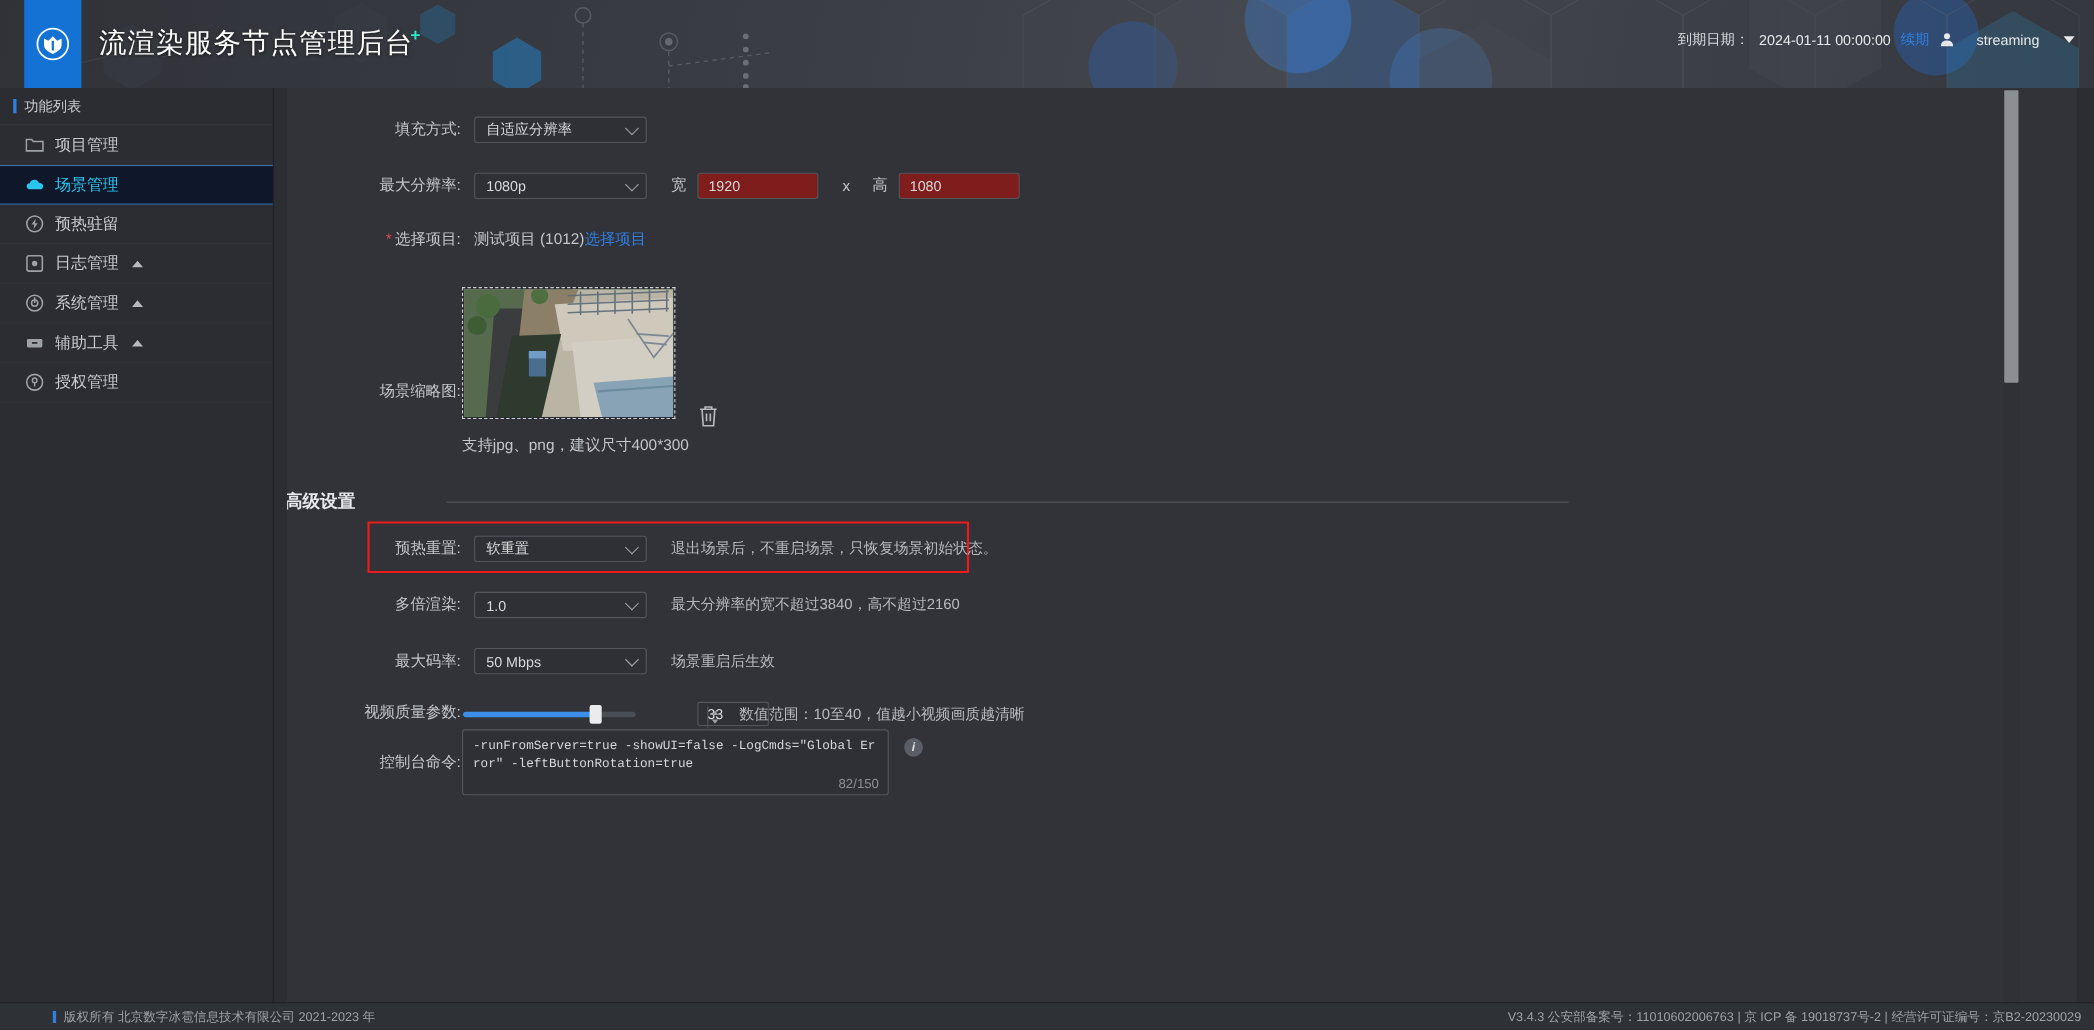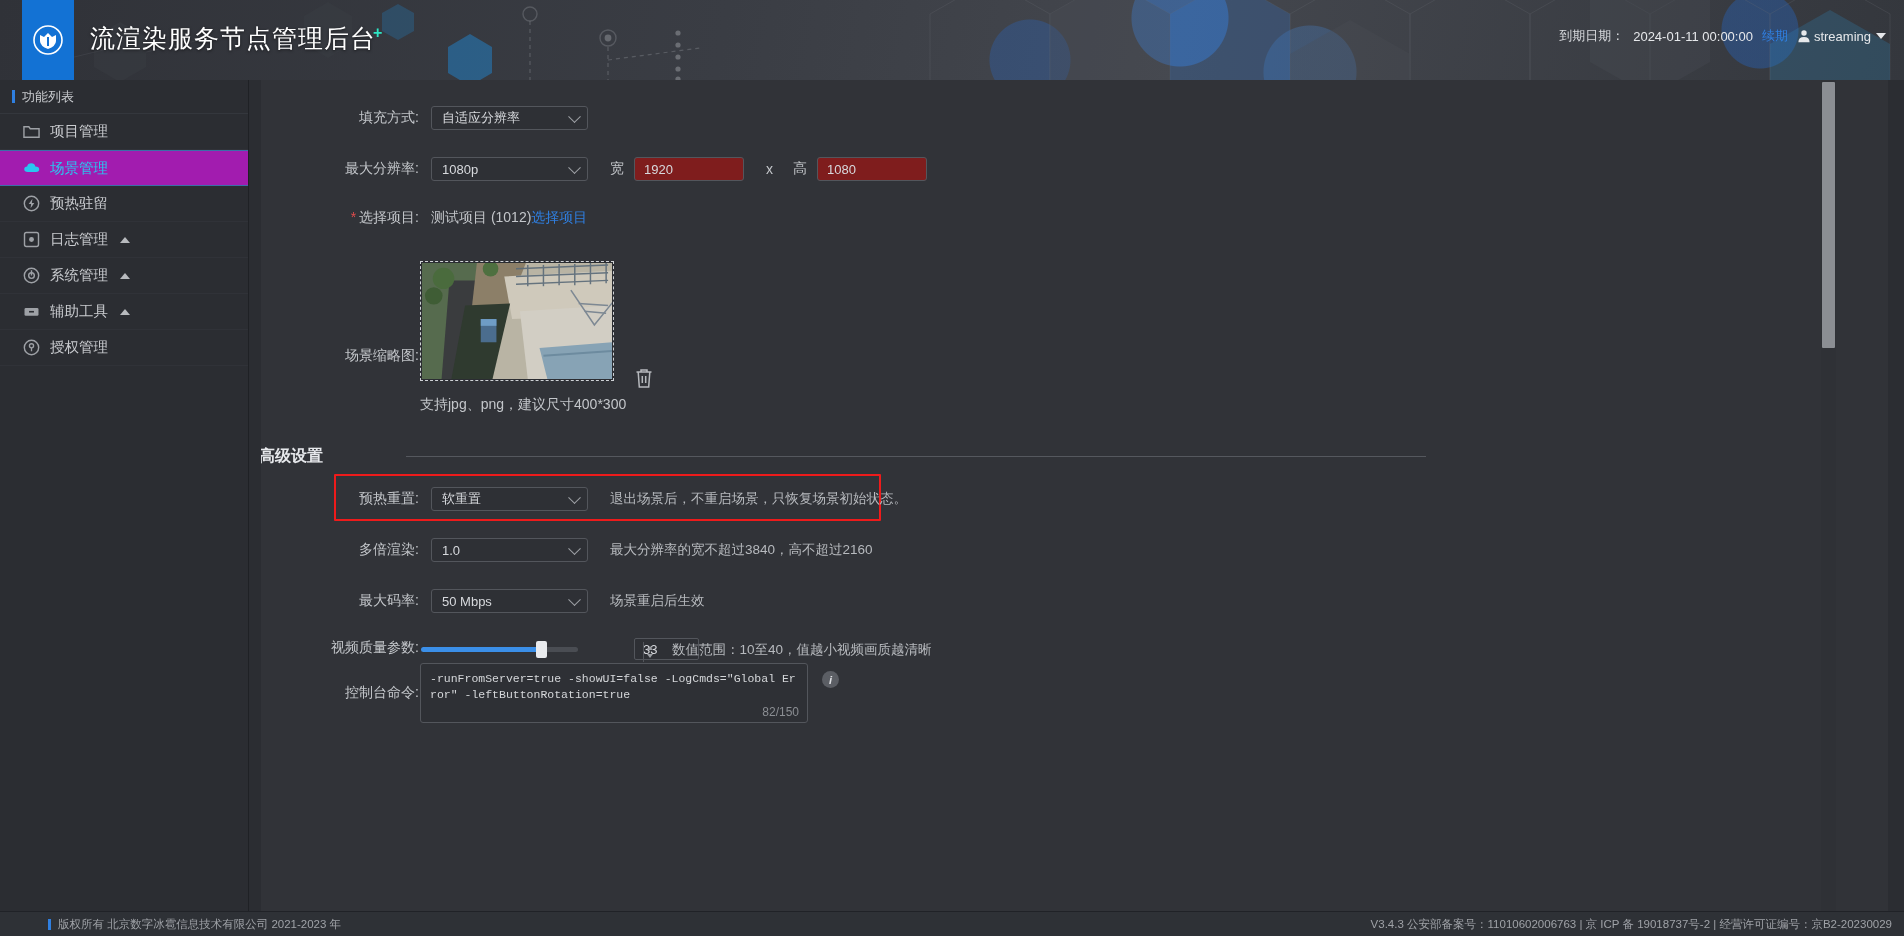--- a/index.html
+++ b/index.html
@@ -44,21 +44,21 @@
     color:#2ee6c5; font-size:16px; font-weight:bold;
   }
   .hdr-right{
     position:absolute; right:18px; top:27px;
     display:flex; align-items:center; gap:9px;
     font-size:13px; color:#d8dade; white-space:nowrap;
   }
   .hdr-expire-label{ color:#d8dade; }
   .hdr-expire-value{ color:#e6e8eb; }
   .hdr-renew{ color:#2f7fe0; cursor:pointer; }
-  .hdr-user{ display:flex; align-items:center; gap:3px; color:#e6e8eb; cursor:pointer; }
+  .hdr-user{ display:flex; align-items:center; gap:20px; color:#e6e8eb; cursor:pointer; }
   .caret-dn{
     width:0;height:0;border-left:5px solid transparent;border-right:5px solid transparent;
     border-top:6px solid #e6e8eb; margin-left:2px;
   }
 
   
   .sidebar{
     position:absolute; left:0; top:80px; width:249px; height:831px;
     background:#2b2d32;
     border-right:1px solid #1f2125;
@@ -70,21 +70,21 @@
   .side-head::before{
     content:""; display:inline-block; width:3px; height:13px;
     background:#2f7fe0; margin-right:7px;
   }
   .side-item{
     position:relative; height:36px; display:flex; align-items:center;
     padding-left:22px; font-size:14.5px; color:#c9cbcf; cursor:pointer;
     border-bottom:1px solid #303238;
   }
   .side-item.active{
-    background:#a21caf; color:#29c6f0;
+    background:#0f172a; color:#29c6f0;
     border-top:1px solid #3b6ea8; border-bottom:1px solid #3b6ea8;
   }
   .side-ico{
     width:19px; height:19px; margin-right:9px; display:inline-flex;
     align-items:center; justify-content:center; color:#9ea1a6; flex:0 0 auto;
   }
   .side-item.active .side-ico{ color:#29c6f0; }
   .side-label{ flex:0 0 auto; }
   .side-arrow{
     margin-left:12px; width:0;height:0;

